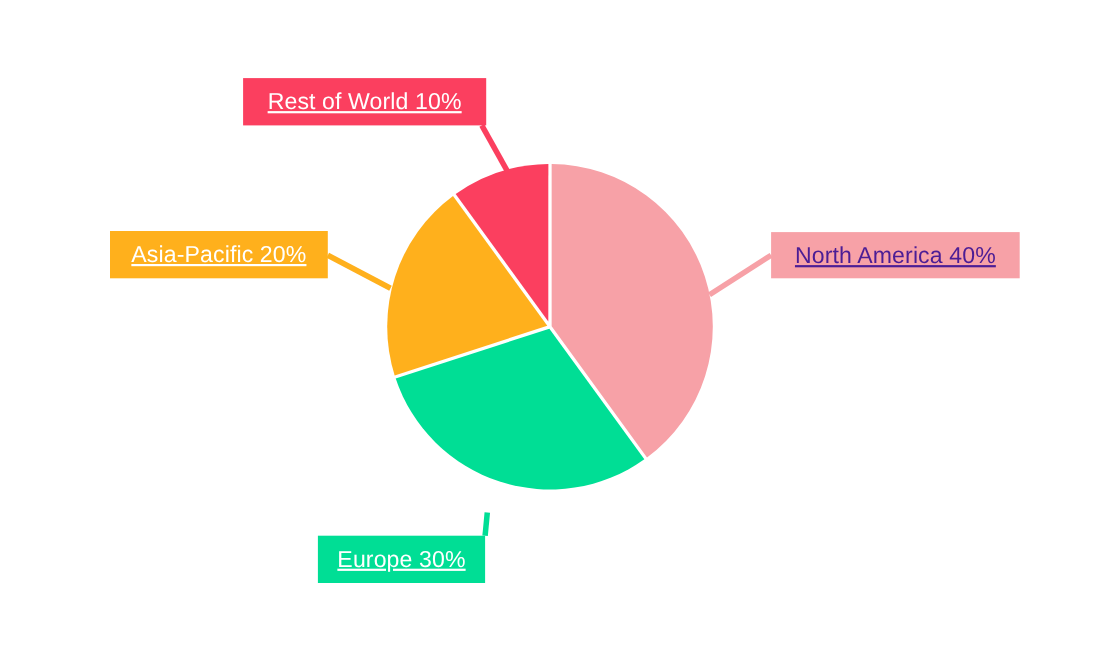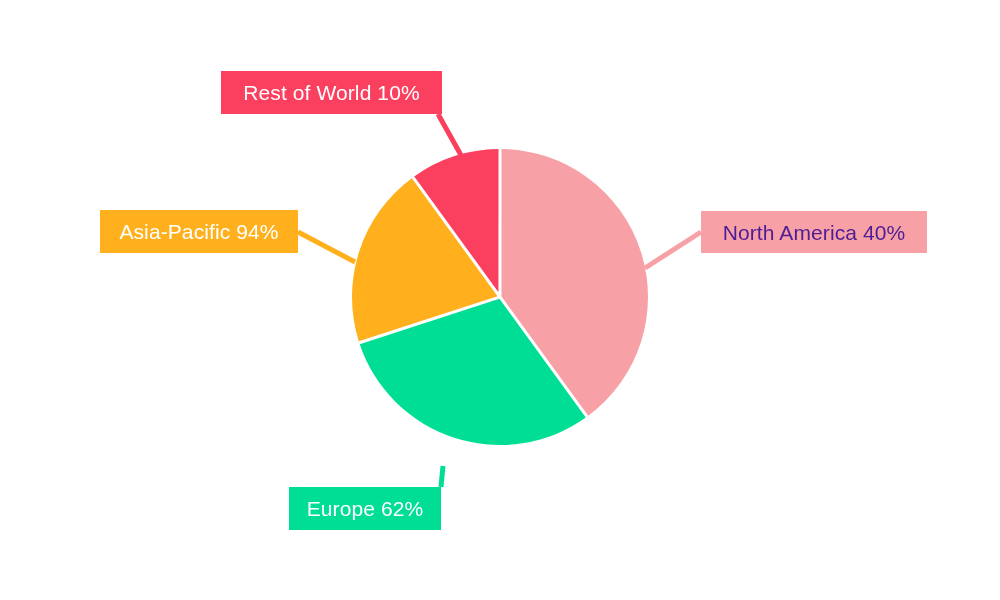--- a/index.html
+++ b/index.html
@@ -32,20 +32,21 @@
     justify-content: center;
     color: #ffffff;
     font-size: 21px;
     font-family: "Liberation Sans", sans-serif;
     font-weight: 400;
     line-height: 1;
     white-space: nowrap;
     letter-spacing: 0.1px;
     box-sizing: border-box;
     padding: 0 17px;
+    text-decoration: underline;
   }
   #label-north-america {
     left: 701px;
     top: 211px;
     width: 226px;
     height: 42px;
   }
   #label-europe {
     left: 289px;
     top: 487px;
@@ -86,24 +87,24 @@
         <path d="M 498.45 292.23 L 414.23 176.39 A 148 148 0 0 1 498.50 149.01 Z" fill="#FB3F5F"></path>
       </g>
 
   </svg>
 
   <div class="pie-label" id="label-north-america" style="background: rgb(247, 161, 167); color: #4c1d95;">
     <span>North America 40%</span>
   </div>
 
   <div class="pie-label" id="label-europe" style="background: rgb(0, 222, 149); color: rgb(255, 255, 255);">
-    <span>Europe 62%</span>
+    <span>Europe 30%</span>
   </div>
 
   <div class="pie-label" id="label-asia-pacific" style="background: rgb(255, 176, 28); color: rgb(255, 255, 255);">
-    <span>Asia-Pacific 94%</span>
+    <span>Asia-Pacific 20%</span>
   </div>
 
   <div class="pie-label" id="label-rest-of-world" style="background: rgb(251, 63, 95); color: rgb(255, 255, 255);">
     <span>Rest of World 10%</span>
   </div>
 
 </div>
 
 </body></html>

